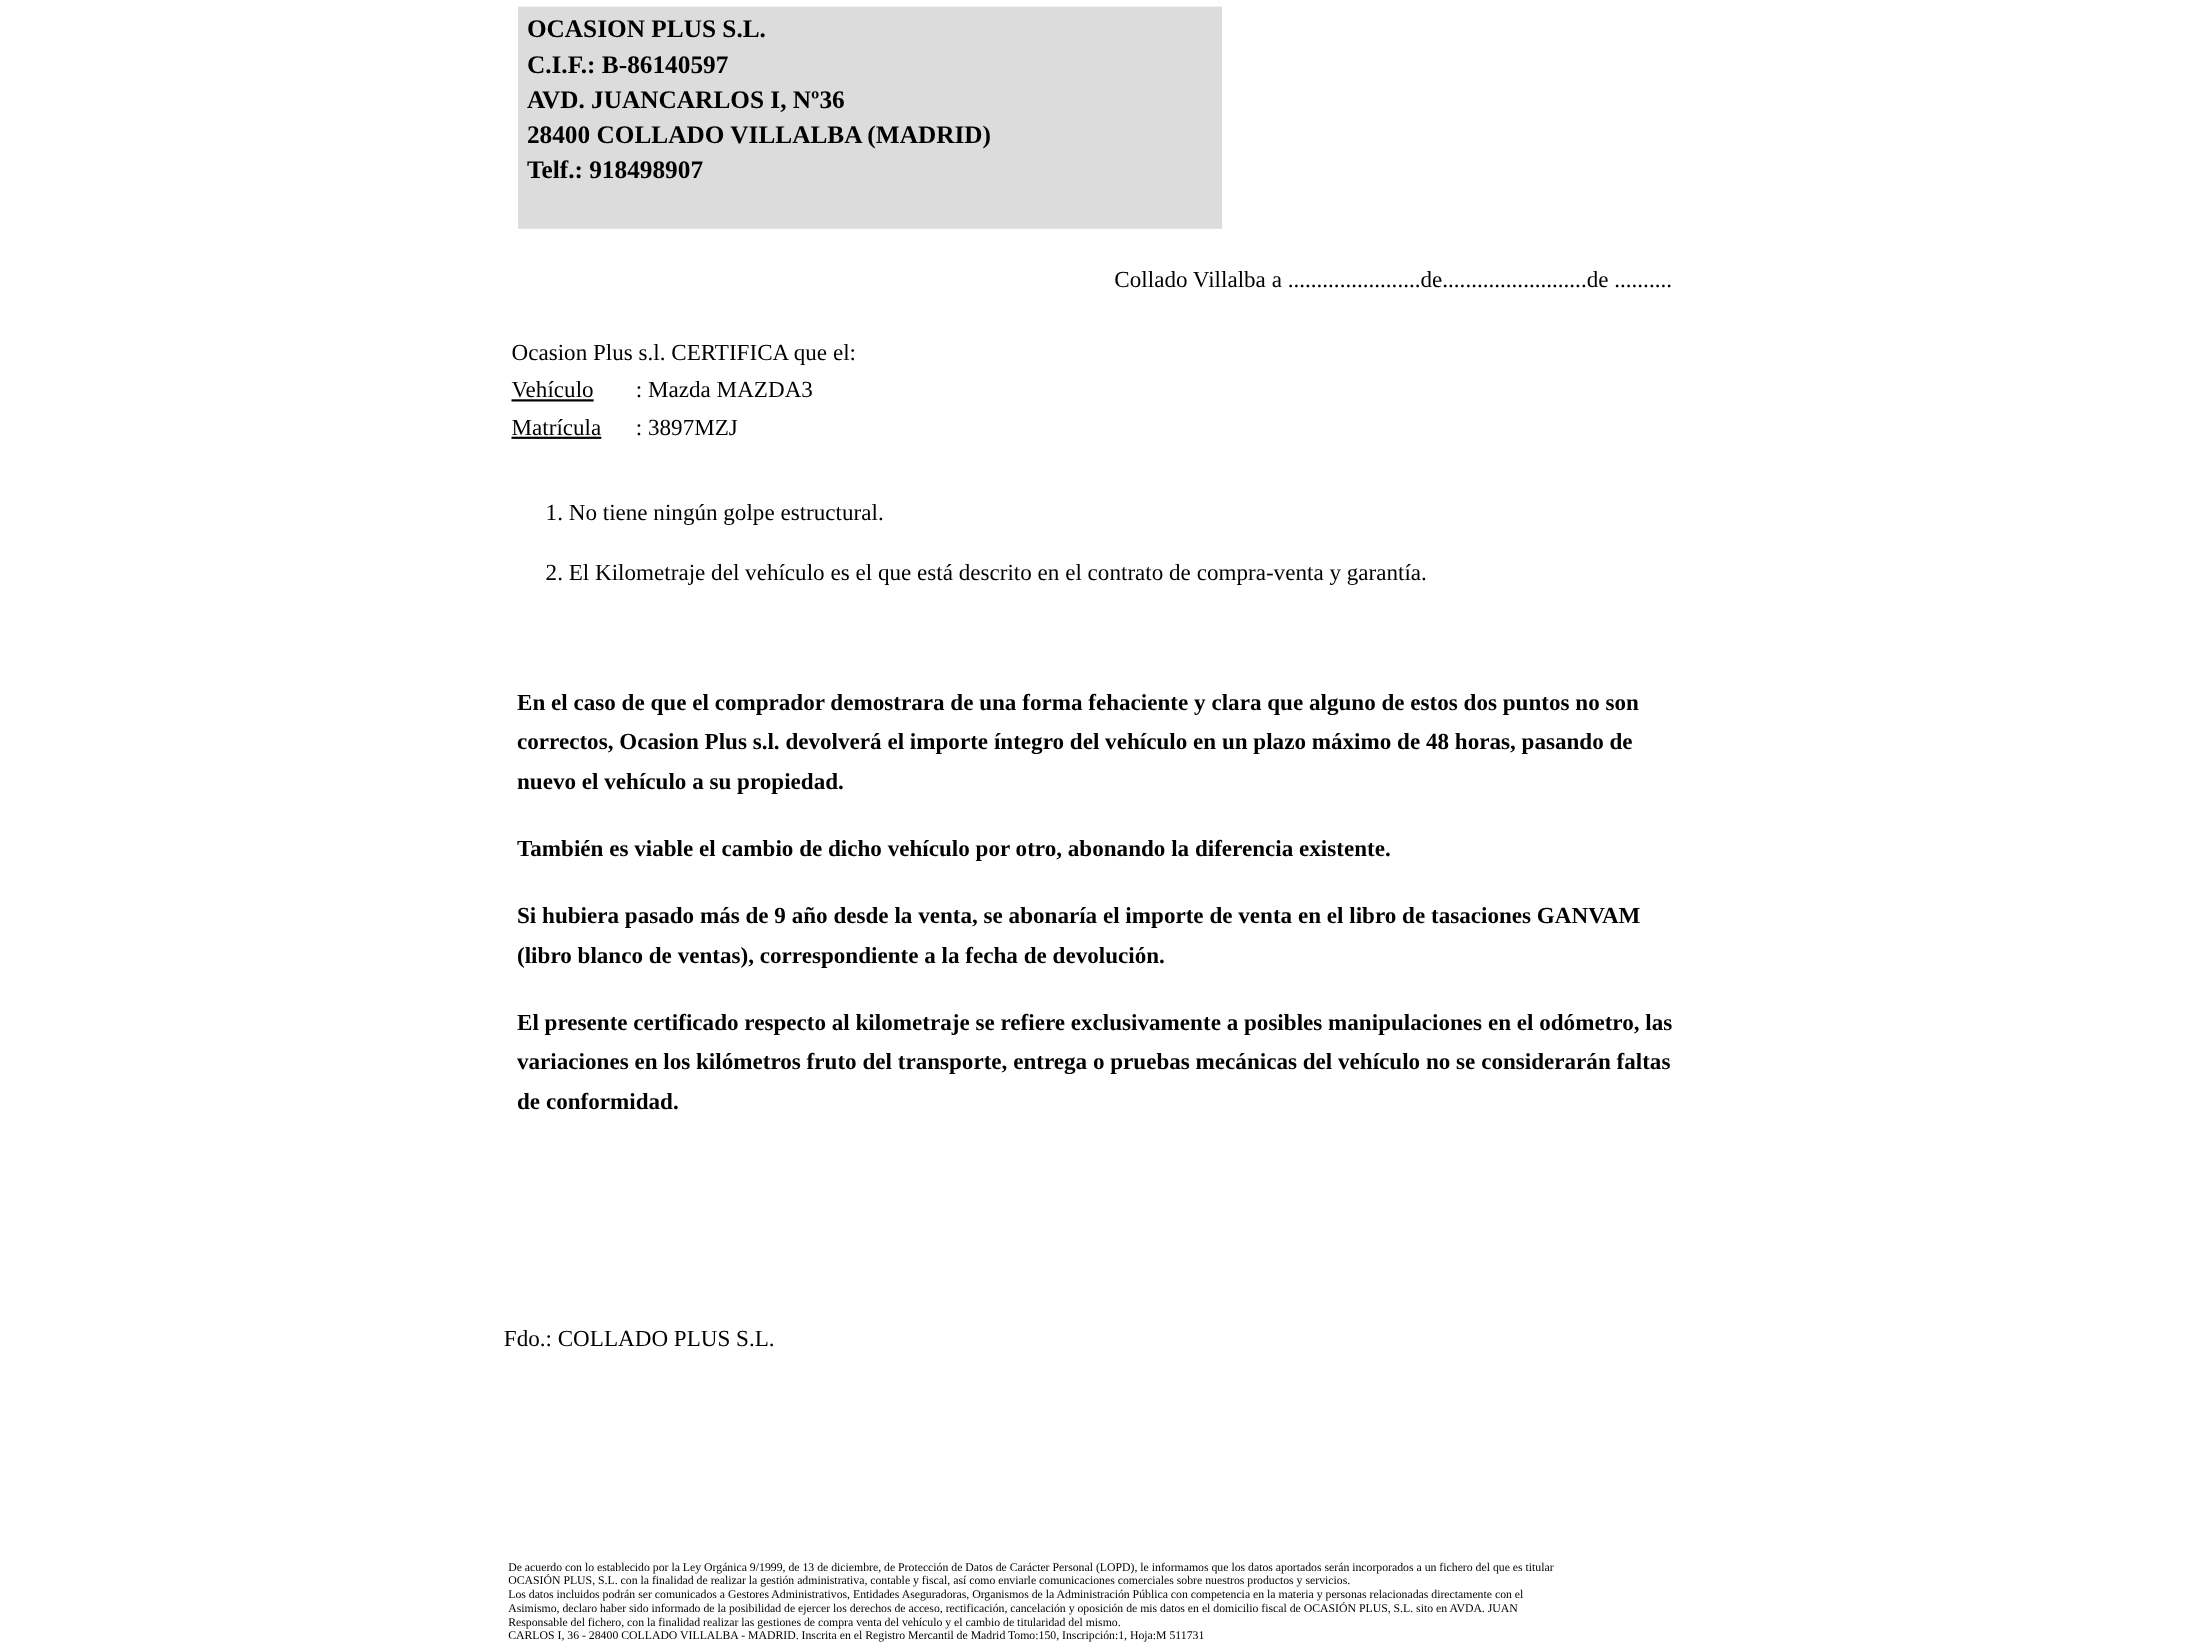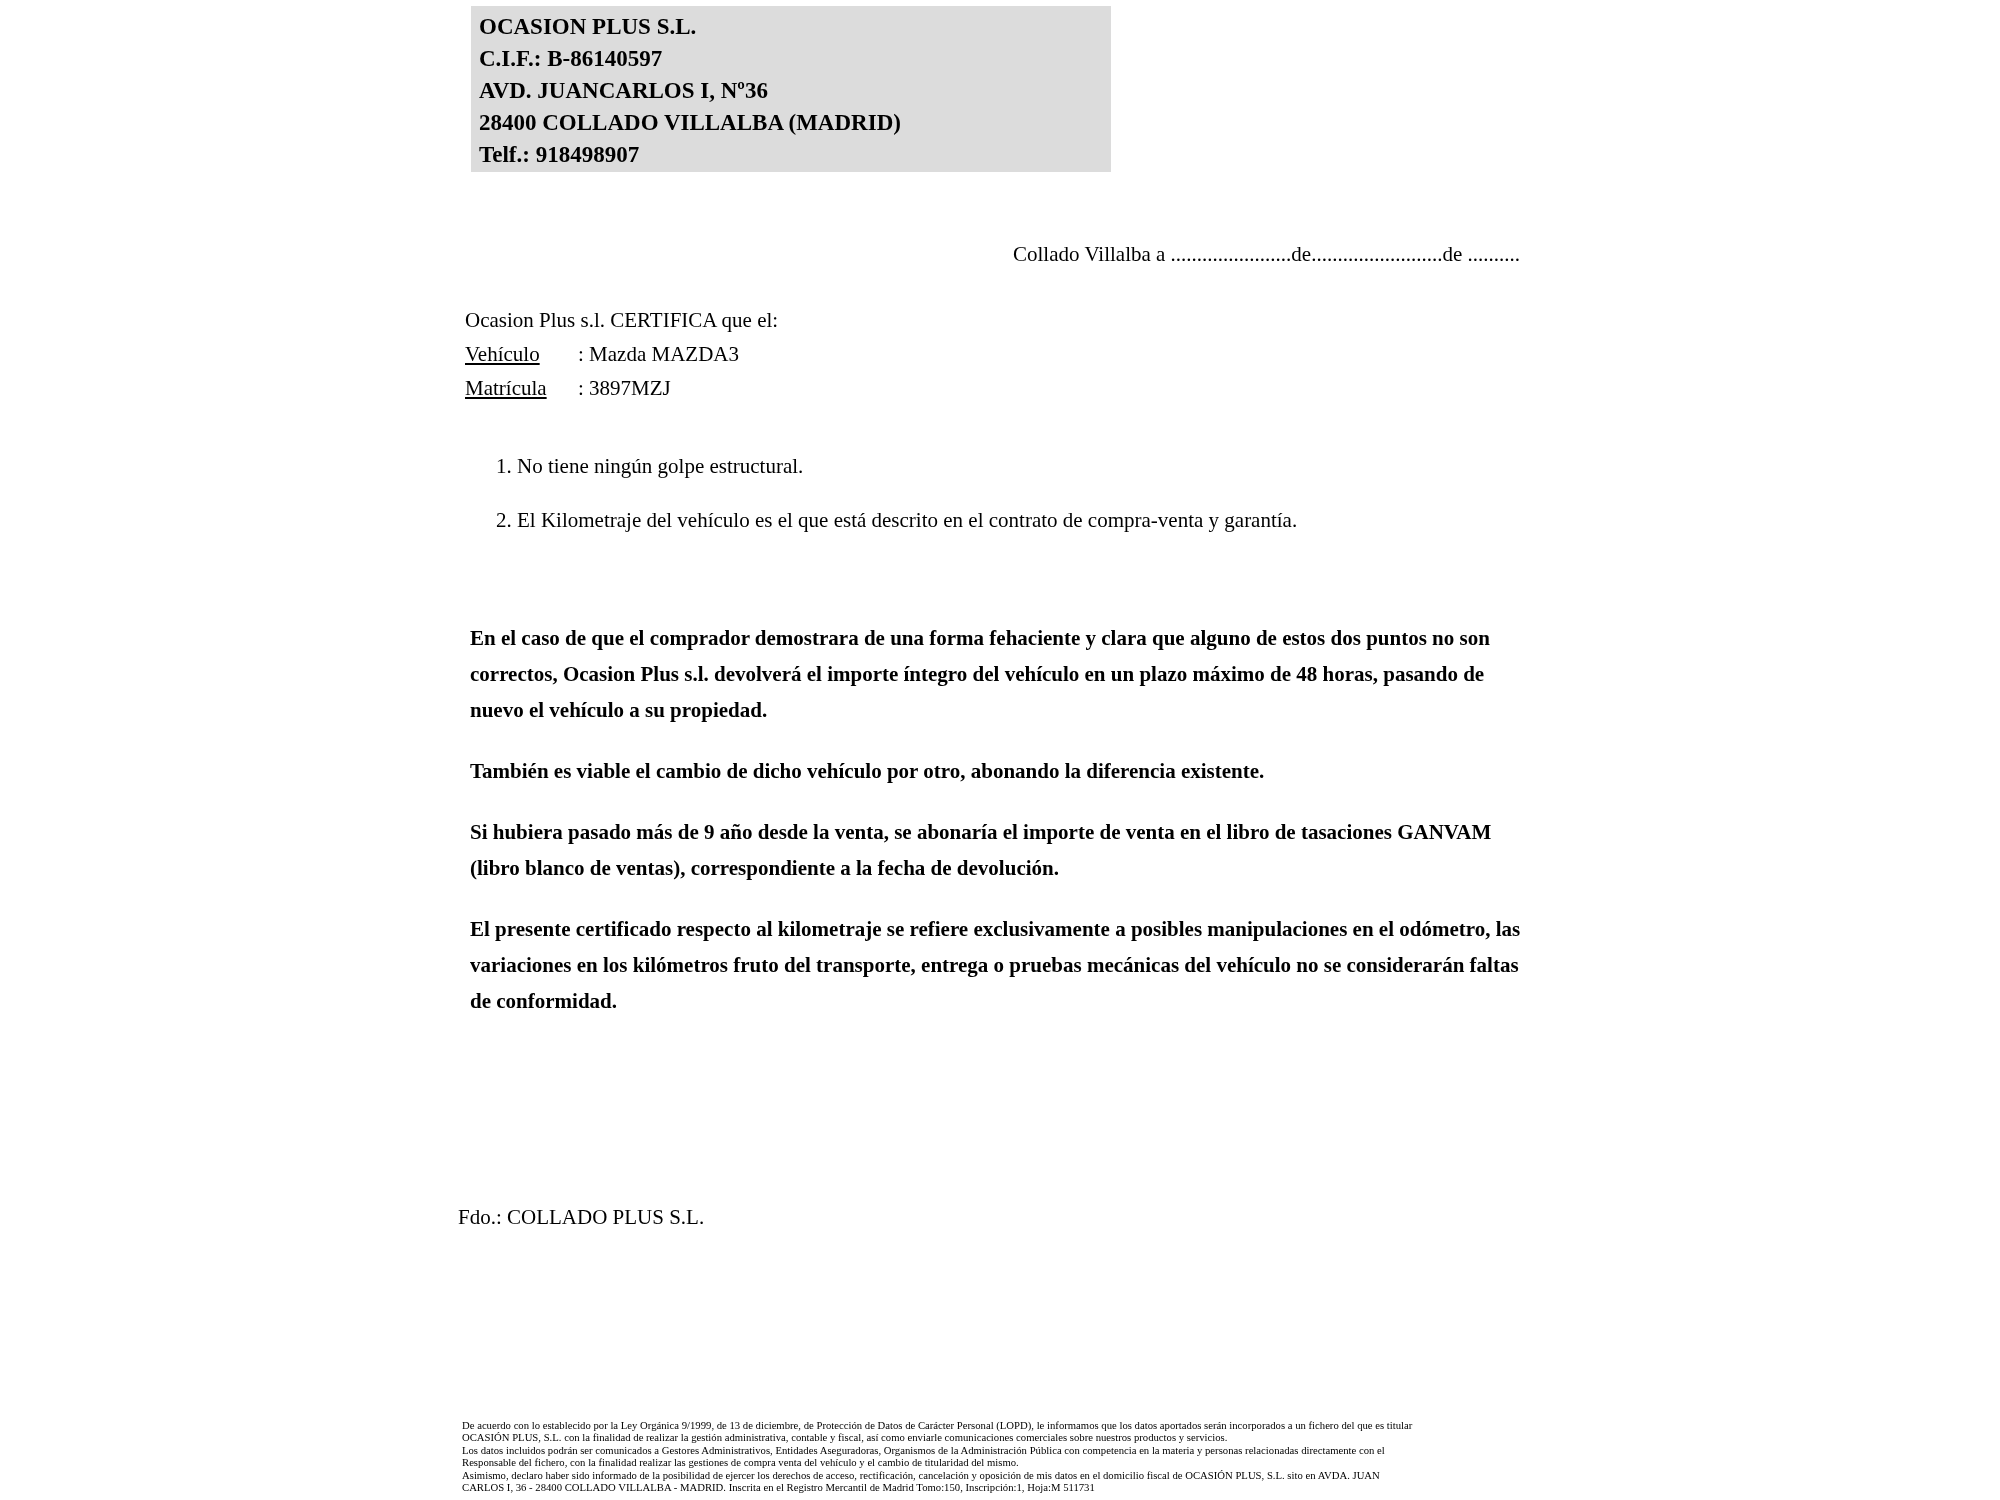--- a/index.html
+++ b/index.html
@@ -20,21 +20,21 @@
     width: 2000px;
     height: 1500px;
     background: #ffffff;
     overflow: hidden;
   }
   .header-box {
     position: absolute;
     left: 471px;
     top: 6px;
     width: 640px;
-    height: 166px;
+    height: 202px;
     background: #dcdcdc;
     padding: 5px 0 0 8px;
     box-sizing: border-box;
   }
   .header-box .hline {
     font-weight: bold;
     font-size: 23px;
     line-height: 32px;
     white-space: nowrap;
   }
@@ -140,18 +140,18 @@
     <p>Si hubiera pasado más de 9 año desde la venta, se abonaría el importe de venta en el libro de tasaciones GANVAM (libro blanco de ventas), correspondiente a la fecha de devolución.</p>
     <p>El presente certificado respecto al kilometraje se refiere exclusivamente a posibles manipulaciones en el odómetro, las variaciones en los kilómetros fruto del transporte, entrega o pruebas mecánicas del vehículo no se considerarán faltas de conformidad.</p>
   </div>
 
   <div class="signature-line">Fdo.: COLLADO PLUS S.L.</div>
 
   <div class="legal-footer">
     <div class="fline">De acuerdo con lo establecido por la Ley Orgánica 9/1999, de 13 de diciembre, de Protección de Datos de Carácter Personal (LOPD), le informamos que los datos aportados serán incorporados a un fichero del que es titular</div>
     <div class="fline">OCASIÓN PLUS, S.L. con la finalidad de realizar la gestión administrativa, contable y fiscal, así como enviarle comunicaciones comerciales sobre nuestros productos y servicios.</div>
     <div class="fline">Los datos incluidos podrán ser comunicados a Gestores Administrativos, Entidades Aseguradoras, Organismos de la Administración Pública con competencia en la materia y personas relacionadas directamente con el</div>
+    <div class="fline">Asimismo, declaro haber sido informado de la posibilidad de ejercer los derechos de acceso, rectificación, cancelación y oposición de mis datos en el domicilio fiscal de OCASIÓN PLUS, S.L. sito en AVDA. JUAN</div>
     <div class="fline">Responsable del fichero, con la finalidad realizar las gestiones de compra venta del vehículo y el cambio de titularidad del mismo.</div>
-    <div class="fline">Asimismo, declaro haber sido informado de la posibilidad de ejercer los derechos de acceso, rectificación, cancelación y oposición de mis datos en el domicilio fiscal de OCASIÓN PLUS, S.L. sito en AVDA. JUAN</div>
     <div class="fline">CARLOS I, 36 - 28400 COLLADO VILLALBA - MADRID. Inscrita en el Registro Mercantil de Madrid Tomo:150, Inscripción:1, Hoja:M 511731</div>
   </div>
 
 </div>
 
 </body></html>

